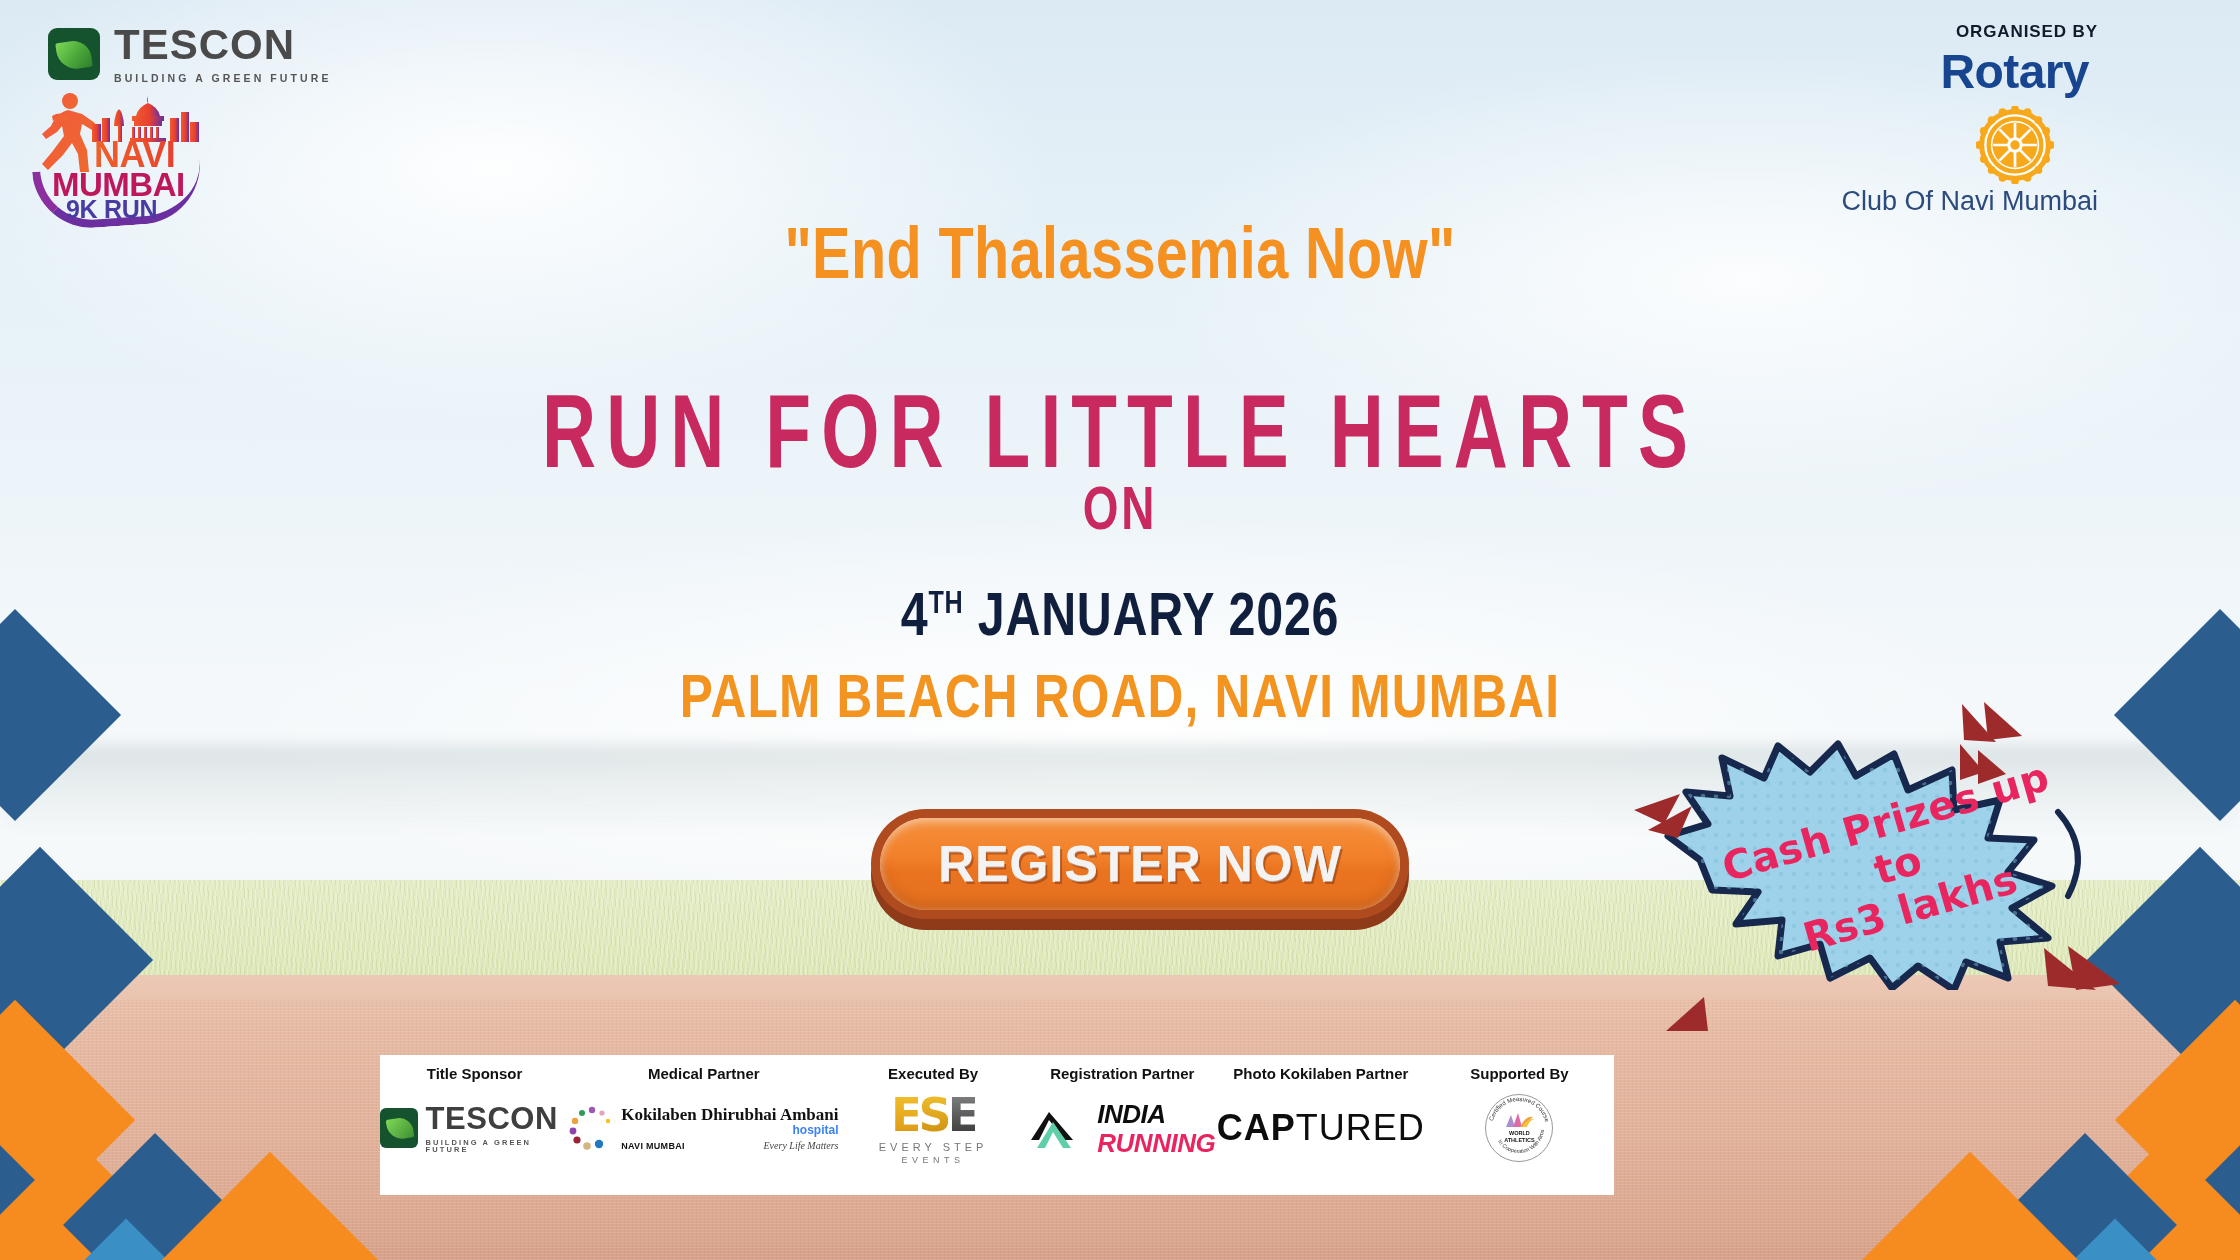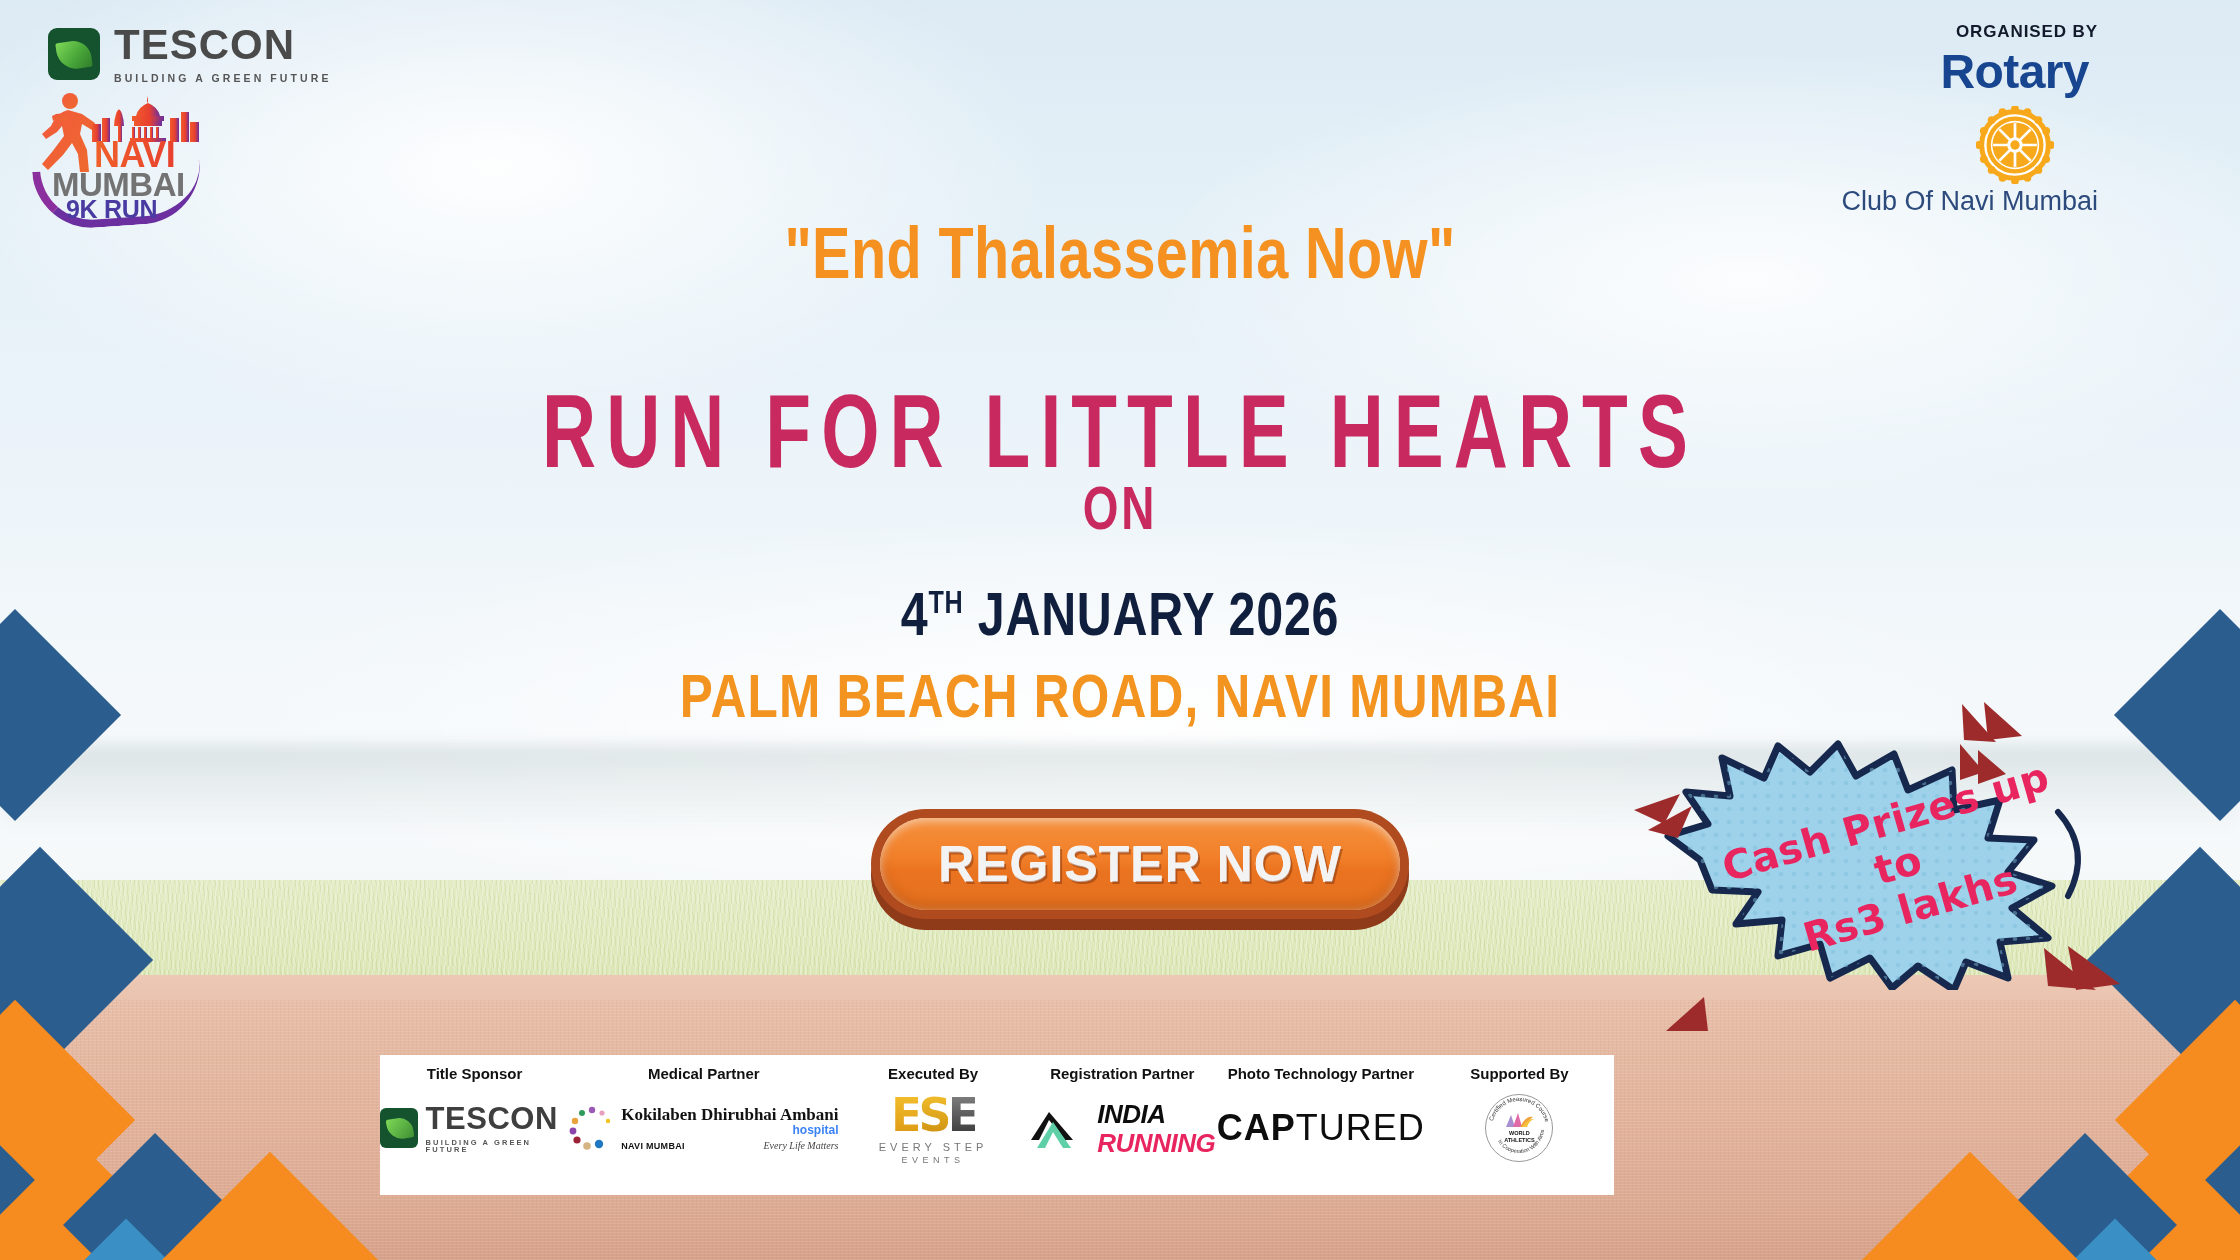--- a/index.html
+++ b/index.html
@@ -78,21 +78,21 @@
     border-radius:0 0 90px 90px;transform:rotate(-4deg);
   }
   .nmrun .runner{
     position:absolute;left:6px;top:4px;width:62px;height:86px;
   }
   .nmrun .skyline{position:absolute;left:60px;top:6px;width:108px;height:48px;}
   .nmrun .tNavi{
     position:absolute;left:62px;top:46px;font-size:36px;font-weight:800;letter-spacing:-.5px;
     background:linear-gradient(90deg,#f0612a,#e8412e);-webkit-background-clip:text;background-clip:text;color:transparent;
   }
-  .nmrun .tMum{position:absolute;left:20px;top:78px;font-size:33px;font-weight:800;color:#737373;letter-spacing:-.5px;}
+  .nmrun .tMum{position:absolute;left:20px;top:78px;font-size:33px;font-weight:800;color:#be185d;letter-spacing:-.5px;}
   .nmrun .t15{position:absolute;left:34px;top:107px;font-size:25px;font-weight:800;color:#4a3ba2;letter-spacing:-.3px;}
 
   
   .org{position:absolute;right:52px;top:22px;text-align:right;}
   .org .lbl{font-size:17px;font-weight:700;color:#131a2b;letter-spacing:.9px;margin-right:90px;}
   .org .rotaryrow{display:flex;align-items:center;justify-content:flex-end;gap:10px;margin-top:6px;flex-direction:column;}
   .org .rotary-word{font-size:48px;font-weight:700;color:#17458f;letter-spacing:-.6px;line-height:1;}
   .org .club{font-size:27px;color:#2c4a7c;font-weight:400;margin-top:2px;margin-right:90px;}
   .rotary-wheel{width:78px;height:78px;position:relative;flex:0 0 auto;}
 
@@ -477,21 +477,21 @@
           </svg>
           <div class="ir-txt">
             <div class="i1">INDIA</div>
             <div class="i2">RUNNING</div>
           </div>
         </div>
       </div>
     </div>
 
     <div class="scell">
-      <div class="cap">Photo Technology Partner</div>
+      <div class="cap">Photo Kokilaben Partner</div>
       <div class="logo-box">
         <div class="lg-cap">
           <b>CAP</b>
             <span>TURED</span>
         </div>
       </div>
     </div>
 
     <div class="scell">
       <div class="cap">Supported By</div>

